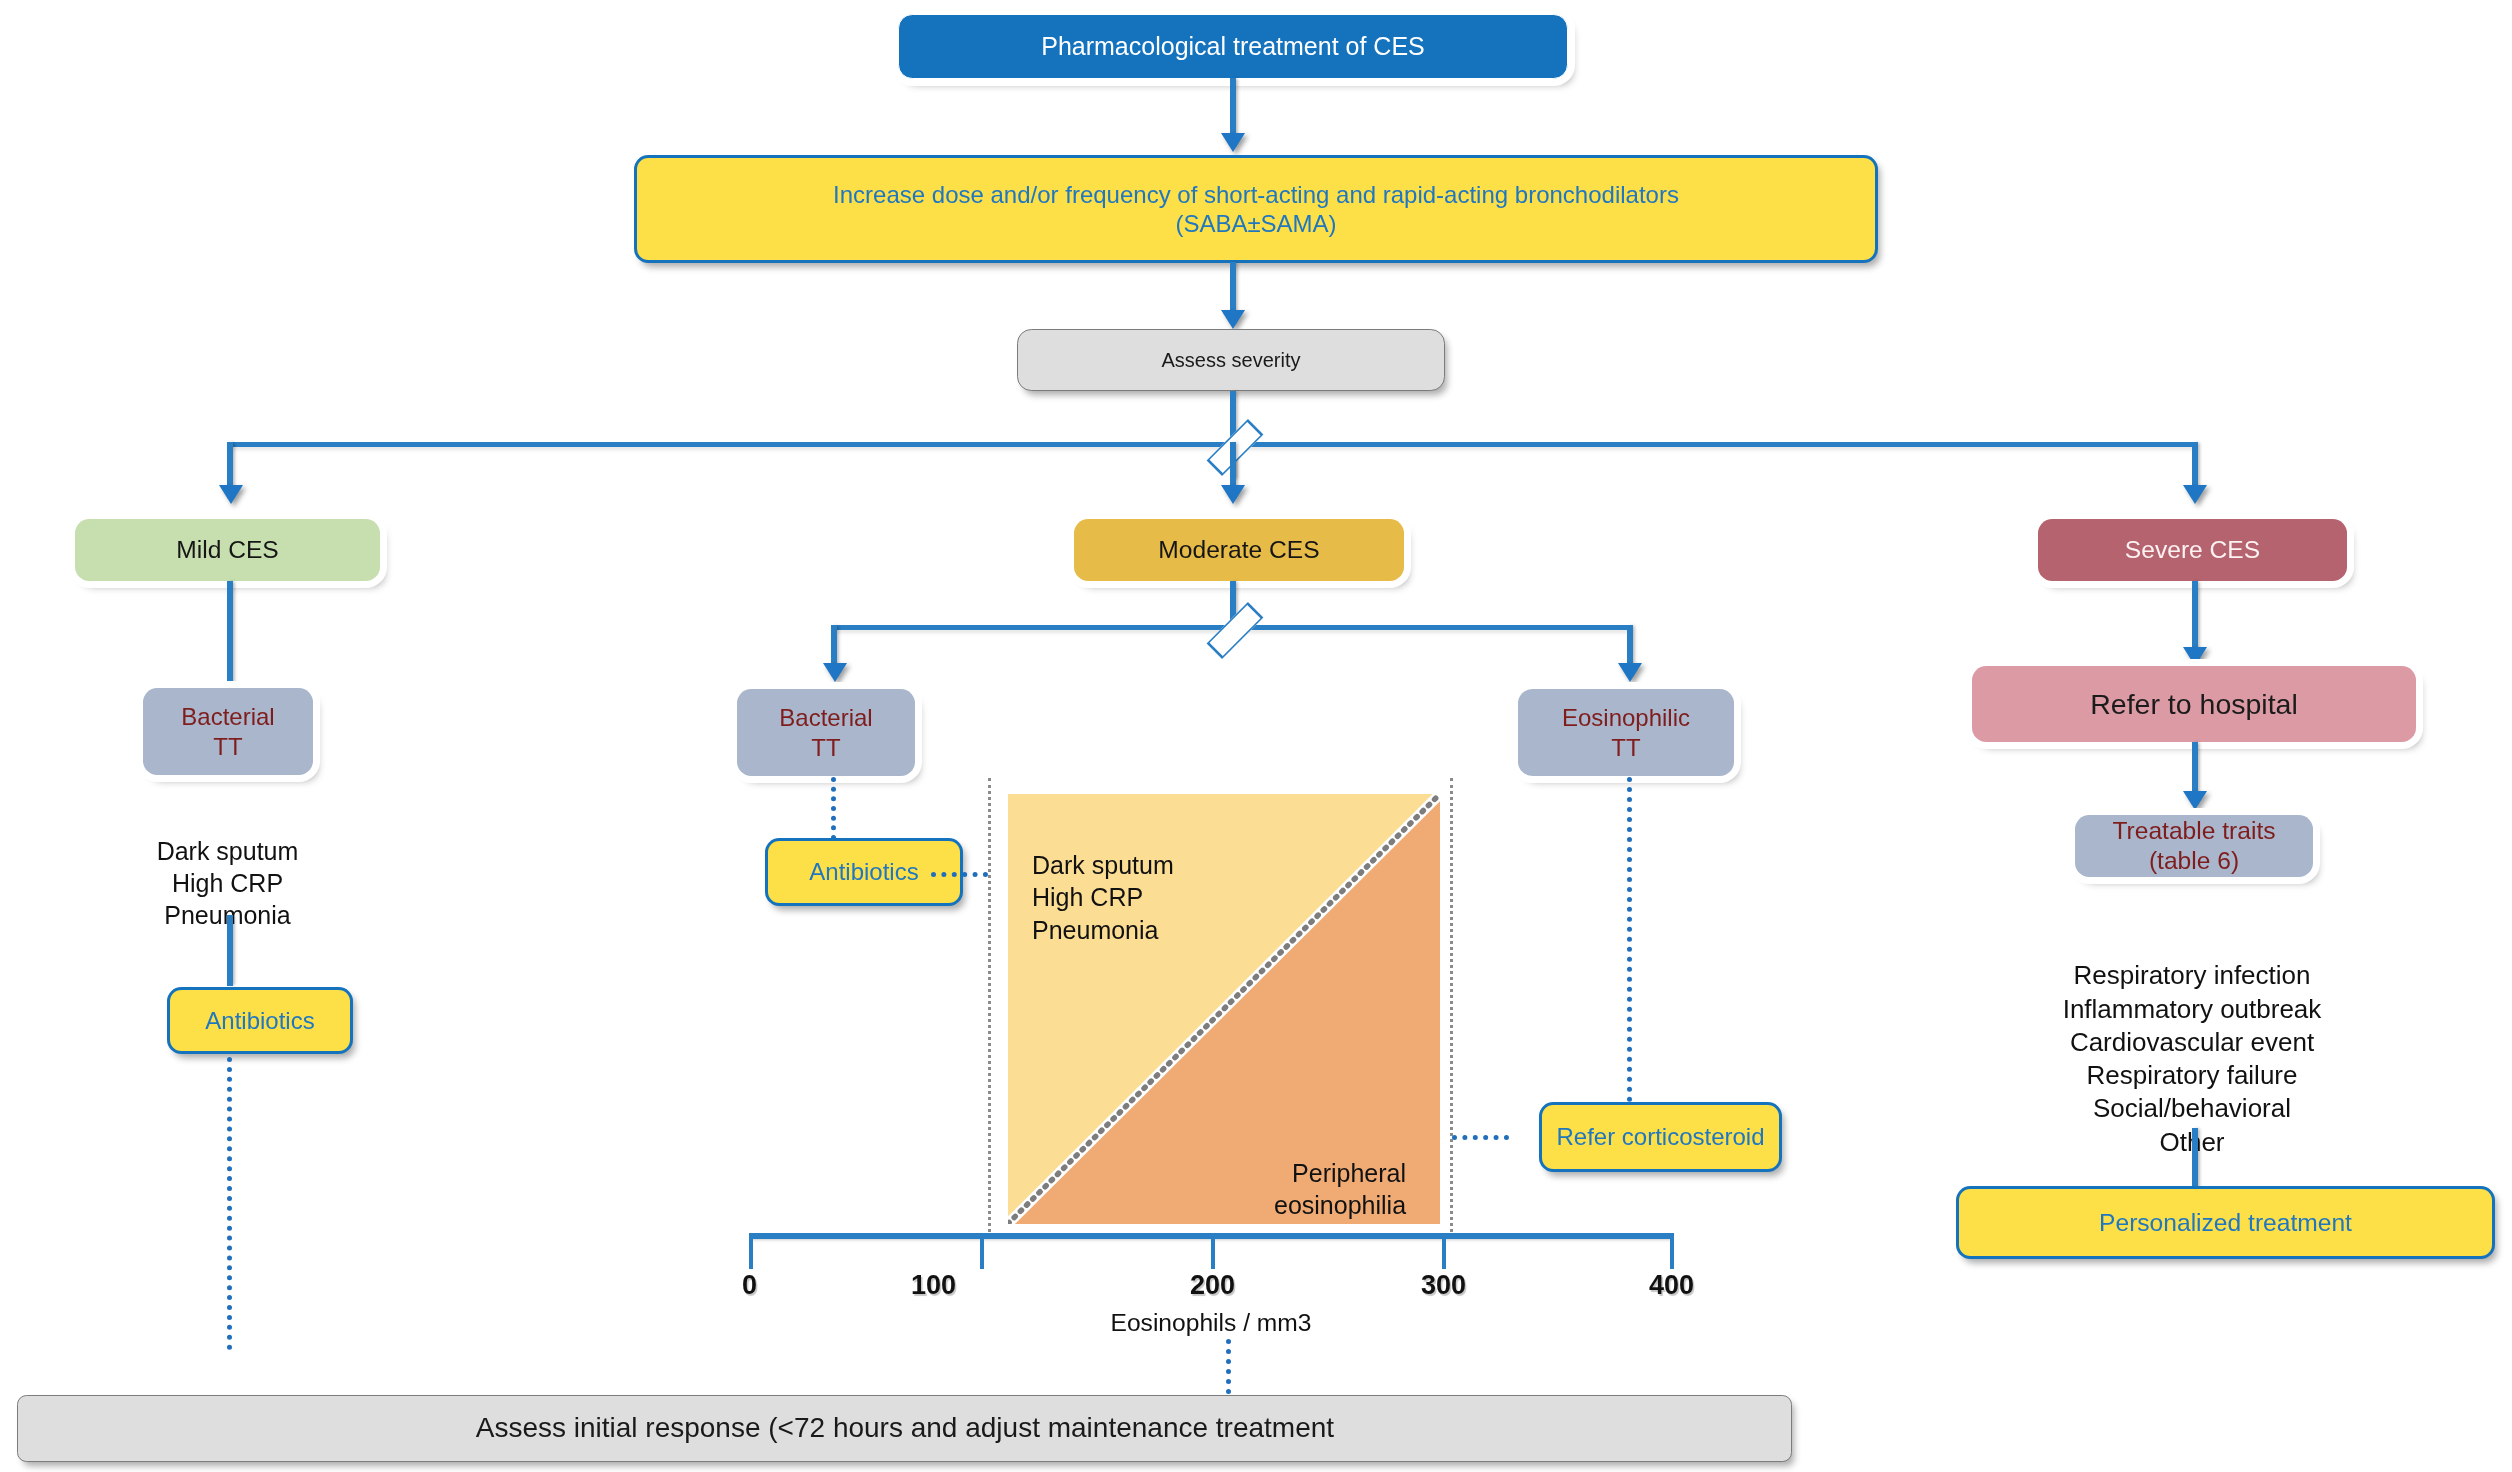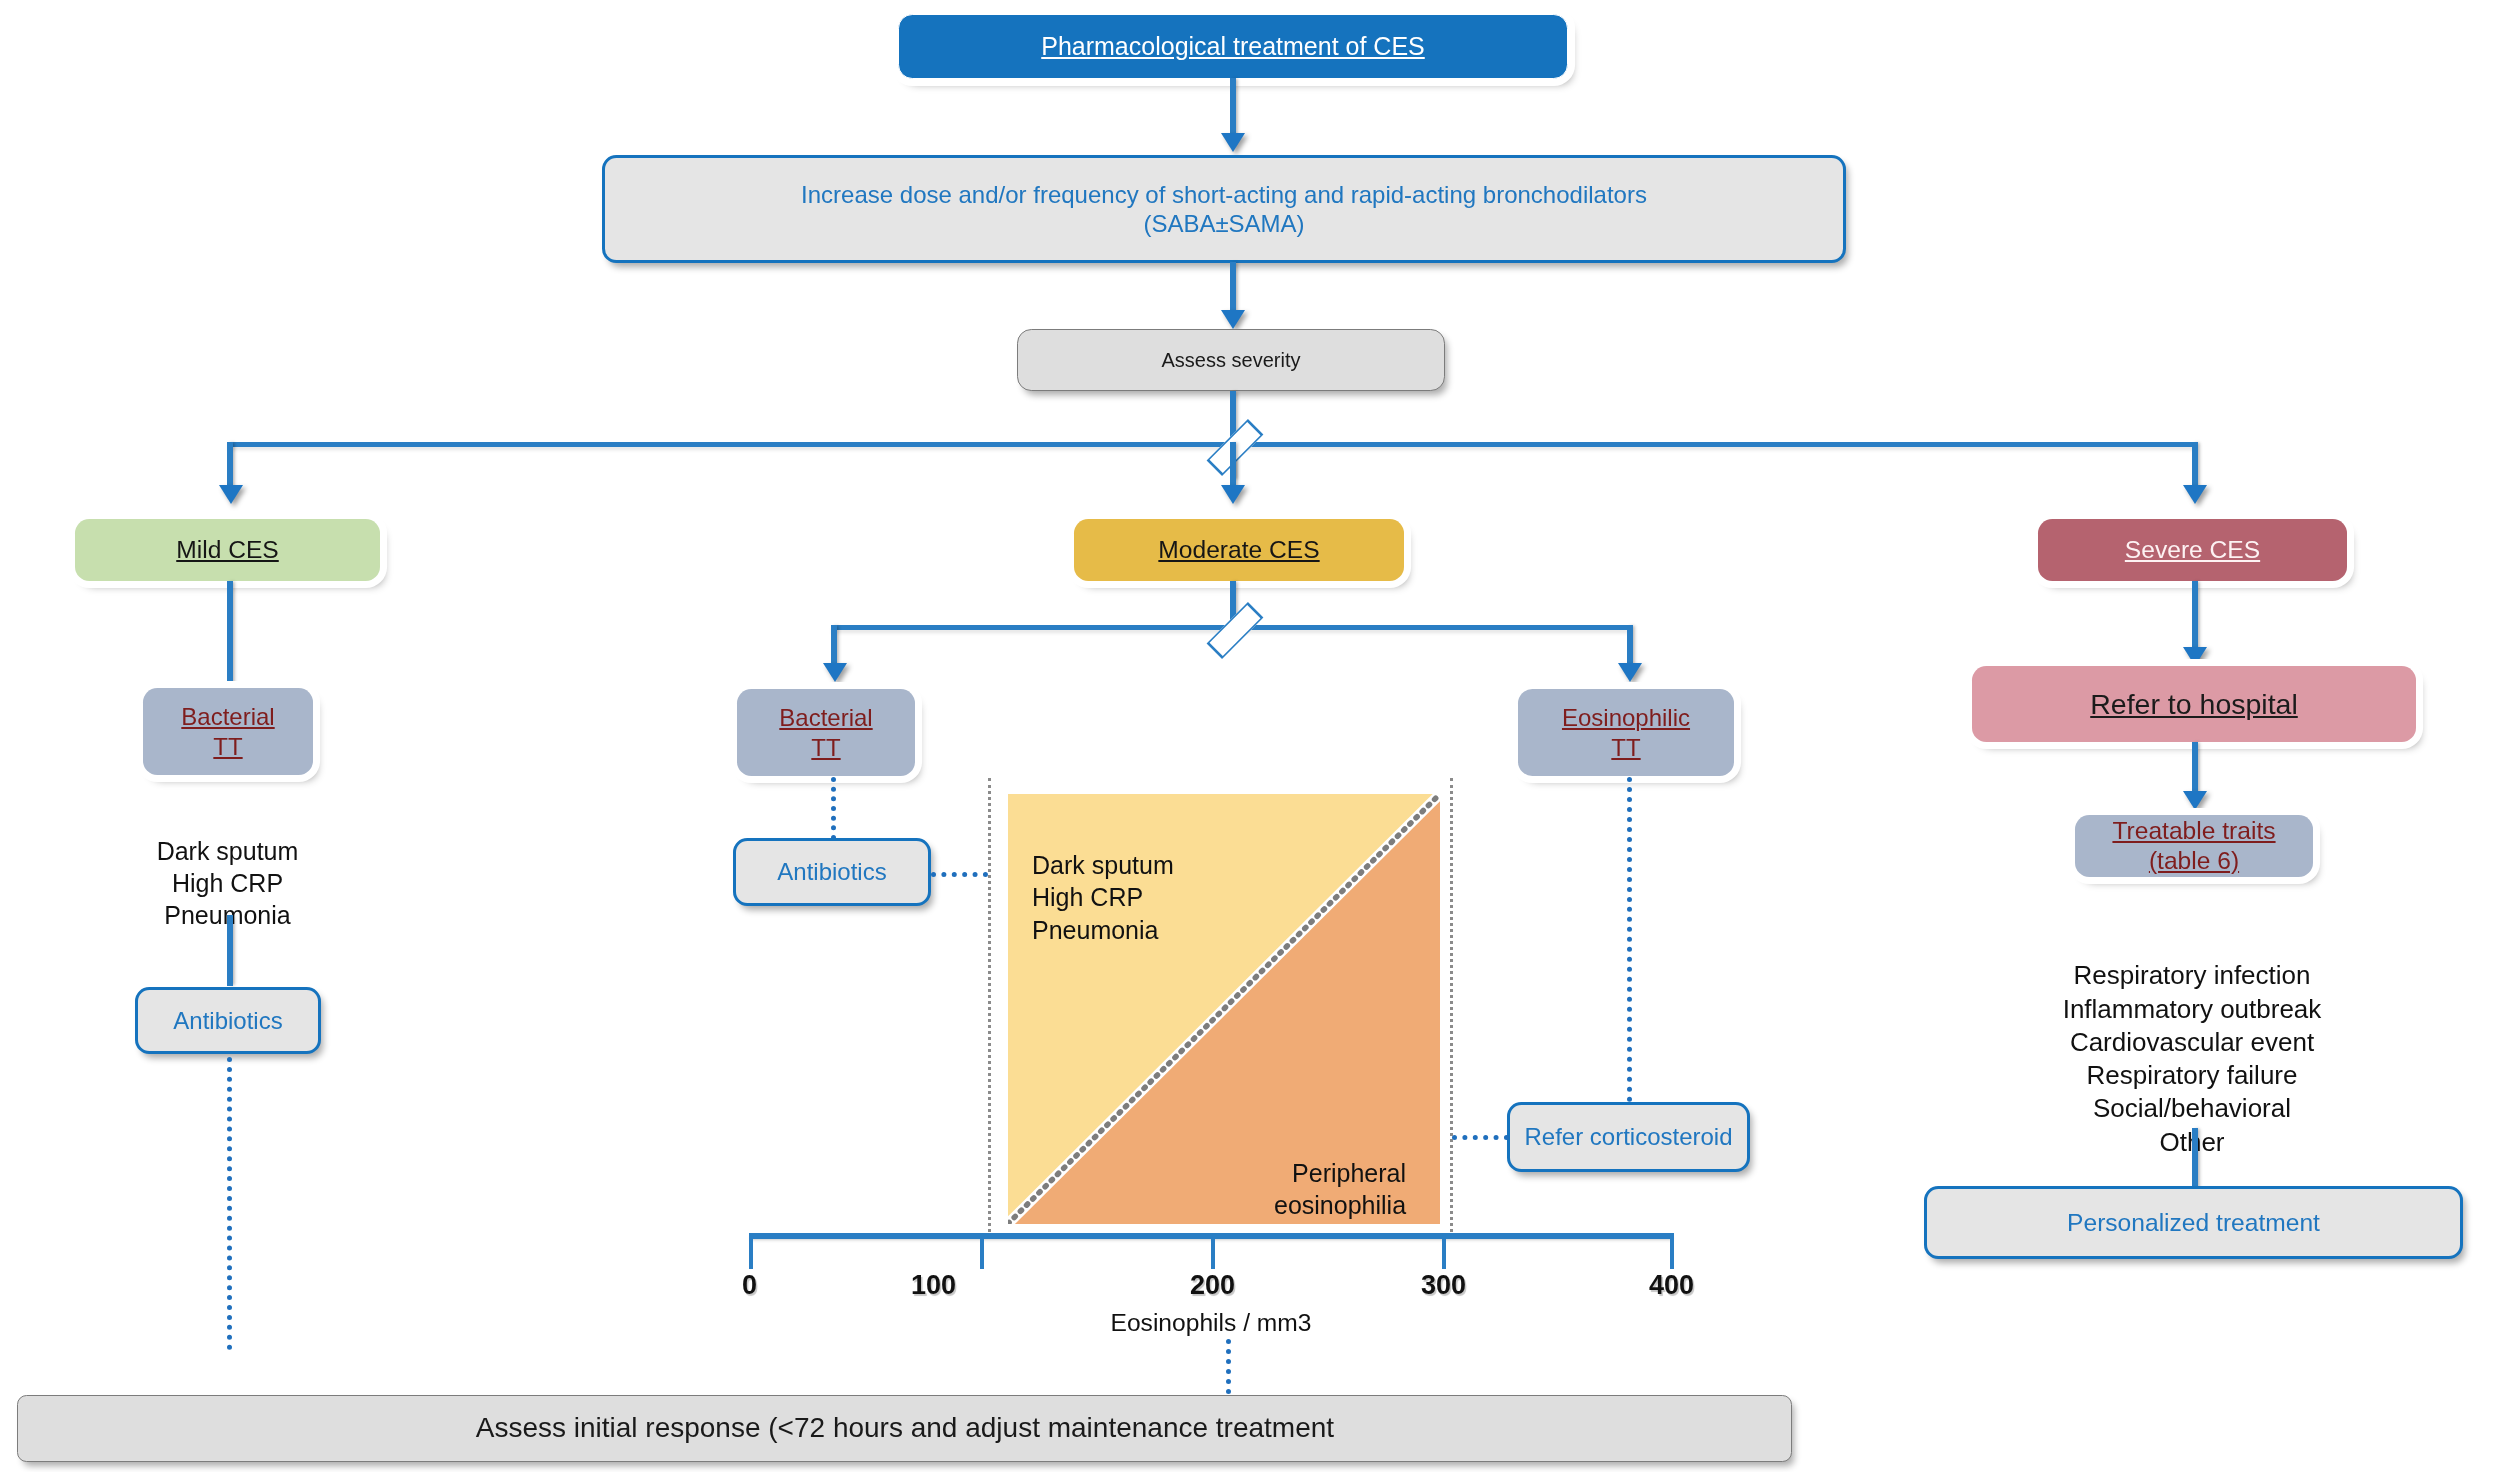--- a/index.html
+++ b/index.html
@@ -5,31 +5,31 @@
   html,body{margin:0;padding:0;background:#ffffff;}
   body{font-family:"Liberation Sans",sans-serif;}
   #stage{position:relative;width:2512px;height:1472px;background:#fff;overflow:hidden;}
 
   
   .node{position:absolute;box-sizing:border-box;display:flex;align-items:center;
         justify-content:center;text-align:center;line-height:1.22;}
   .rnd{border-radius:14.3px;}
 
   
-  .halo{box-shadow:0 0 0 7.1px #ffffff, 5.5px 7.1px 8.7px -2.4px rgba(0,0,0,.38);text-decoration:underline;}
+  .halo{box-shadow:0 0 0 7.1px #ffffff, 5.5px 7.1px 8.7px -2.4px rgba(0,0,0,.38);}
   .softshadow{box-shadow:4px 5.5px 7.1px -2.4px rgba(0,0,0,.33);}
 
   .blue-fill{background:#1573be;color:#ffffff;border:1.6px solid #ffffff;}
   .grey-fill{background:#dedede;color:#1a1a1a;border:1.6px solid #7c7c7c;}
   .green-fill{background:#c7dfae;color:#161616;}
   .yellow-fill{background:#e6bb48;color:#161616;}
   .darkred-fill{background:#b5636f;color:#fdf2f3;}
   .pink-fill{background:#dc9aa5;color:#1b1b1b;}
   .slate-fill{background:#a9b6cb;color:#7f1d1d;}
-  .outline-blue{background:#e5e5e5;color:#2077c0;border:3.2px solid #1573be;}
+  .outline-blue{background:#fde047;color:#2077c0;border:3.2px solid #1573be;margin-left:32px;}
 
   
   .plaintext{position:absolute;color:#111;text-align:center;line-height:1.28;white-space:pre-line;}
 
   
   .vline{position:absolute;background:#2a7ec4;width:5.5px;}
   .hline{position:absolute;background:#2a7ec4;height:4.8px;}
   .vline.sh{box-shadow:2.4px 0 3.2px -0.8px rgba(0,0,0,.30);}
   .hline.sh{box-shadow:0 3.2px 4px -1.6px rgba(0,0,0,.28);}
 

